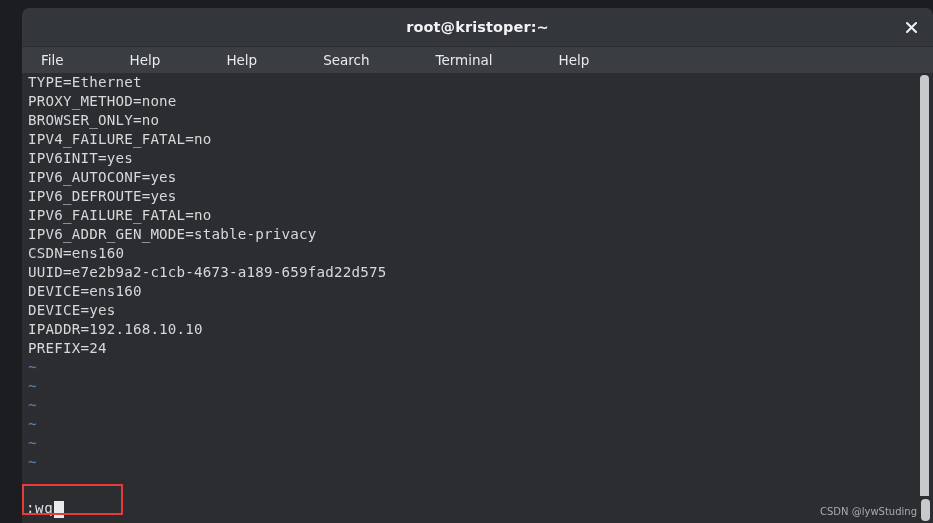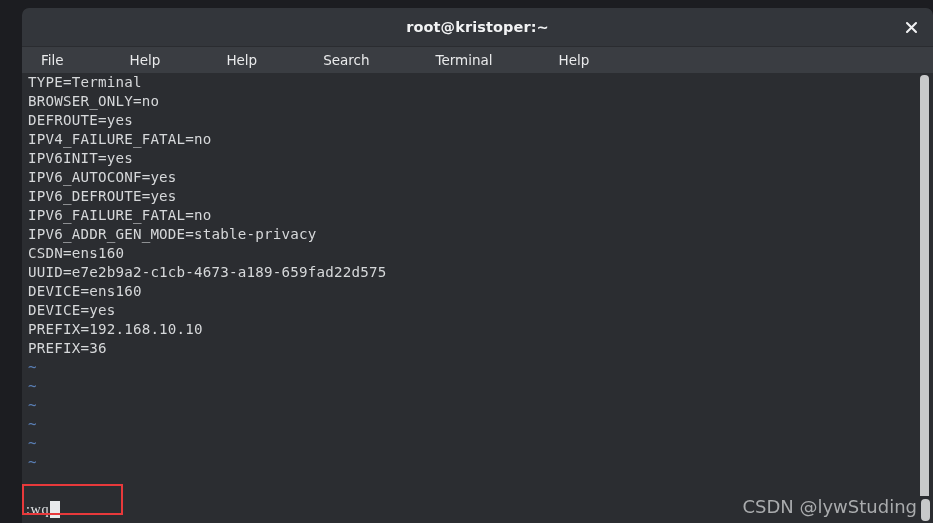--- a/index.html
+++ b/index.html
@@ -145,21 +145,21 @@
   }
   #cmdline {
     position: absolute;
     left: 4px;
     top: 3px;
     display: flex;
     align-items: center;
     height: 20px;
   }
   #cmd-text {
-    font-family: Liberation Serif, serif;
+    font-family: Liberation Mono, monospace;
     font-size: 14.2px;
     color: #e2e4e6;
     white-space: pre;
     letter-spacing: 0.6px;
   }
   #cmd-cursor {
     display: inline-block;
     width: 10px;
     height: 17px;
     background: #e8eaec;
@@ -187,21 +187,21 @@
     pointer-events: none;
   }
 
   
   #watermark {
     position: absolute;
     right: 16px;
     bottom: 6px;
     color: #a9abad;
     font-family: "DejaVu Sans", sans-serif;
-    font-size: 18px;
+    font-size: 10px;
     white-space: nowrap;
   }
 </style>
 </head>
 <body>
 
 <div id="screen">
 
   <div id="window">
 
@@ -218,35 +218,35 @@
       <div class="menu-item">File</div>
       <div class="menu-item">Help</div>
       <div class="menu-item">Help</div>
       <div class="menu-item">Search</div>
       <div class="menu-item">Terminal</div>
       <div class="menu-item">Help</div>
     </div>
 
     <div id="terminal">
       <div id="term-text">
-        <div class="term-line">TYPE=Terminal</div>
+        <div class="term-line">TYPE=Ethernet</div>
+        <div class="term-line">PROXY_METHOD=none</div>
         <div class="term-line">BROWSER_ONLY=no</div>
-        <div class="term-line">DEFROUTE=yes</div>
         <div class="term-line">IPV4_FAILURE_FATAL=no</div>
         <div class="term-line">IPV6INIT=yes</div>
         <div class="term-line">IPV6_AUTOCONF=yes</div>
         <div class="term-line">IPV6_DEFROUTE=yes</div>
         <div class="term-line">IPV6_FAILURE_FATAL=no</div>
         <div class="term-line">IPV6_ADDR_GEN_MODE=stable-privacy</div>
         <div class="term-line">CSDN=ens160</div>
         <div class="term-line">UUID=e7e2b9a2-c1cb-4673-a189-659fad22d575</div>
         <div class="term-line">DEVICE=ens160</div>
         <div class="term-line">DEVICE=yes</div>
-        <div class="term-line">PREFIX=192.168.10.10</div>
-        <div class="term-line">PREFIX=36</div>
+        <div class="term-line">IPADDR=192.168.10.10</div>
+        <div class="term-line">PREFIX=24</div>
         <div class="term-line tilde">~</div>
         <div class="term-line tilde">~</div>
         <div class="term-line tilde">~</div>
         <div class="term-line tilde">~</div>
         <div class="term-line tilde">~</div>
         <div class="term-line tilde">~</div>
       </div>
 
       <div id="scrollbar-track">
         <div id="scrollbar-thumb"></div>

